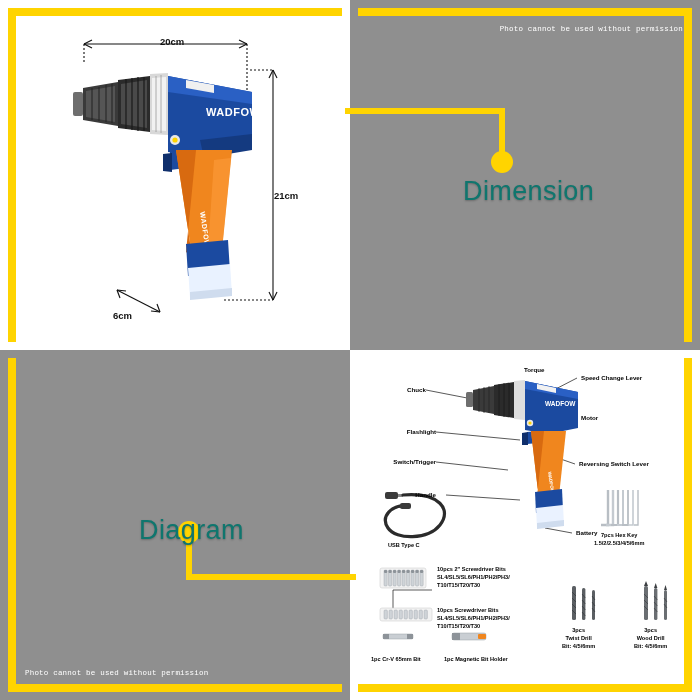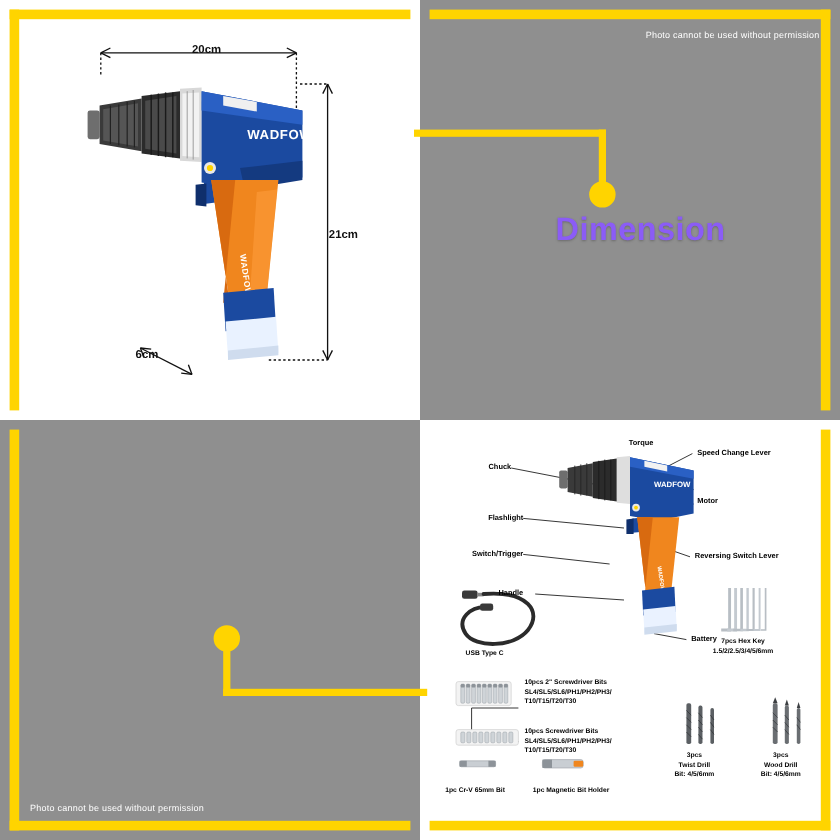--- a/index.html
+++ b/index.html
@@ -38,53 +38,54 @@
   .callout-dim-v{position:absolute;left:499px;top:108px;width:6px;height:50px;background:#ffd400;}
   .callout-dim-dot{position:absolute;left:491px;top:151px;width:22px;height:22px;border-radius:50%;background:#ffd400;}
 
   .callout-diag-v{position:absolute;left:186px;top:525px;width:6px;height:55px;background:#ffd400;}
   .callout-diag-h{position:absolute;left:186px;top:574px;width:170px;height:6px;background:#ffd400;}
   .callout-diag-dot{position:absolute;left:178px;top:521px;width:22px;height:22px;border-radius:50%;background:#ffd400;}
 
   
   .big-label{
     position:absolute;
-    color:#8b5cf6;
+    color:#0f766e;
     font-size:27px;
-    font-weight:bold;
+    font-weight:normal;
     letter-spacing:0.4px;
     text-shadow:0 1px 2px rgba(0,0,0,.25);
   }
   .label-dimension{left:463px;top:176px;}
   .label-diagram{left:139px;top:515px;}
 
   
   .watermark{
     position:absolute;
     font-size:7.5px;
     color:#ffffff;
     letter-spacing:0.2px;
     white-space:nowrap;
+    font-family:Liberation Mono, monospace;
   }
   .wm-tr{right:17px;top:25px;}
   .wm-bl{left:25px;top:669px;}
 
   
   .art{position:absolute;left:0;top:0;}
 
   .dim-text{
     position:absolute;
     font-size:9.5px;
     color:#111;
     font-weight:bold;
     white-space:nowrap;
   }
   .t-20cm{left:160px;top:36px;}
   .t-21cm{left:274px;top:190px;}
-  .t-6cm{left:113px;top:290px;}
+  .t-6cm{left:113px;top:310px;}
 
   .anno{
     position:absolute;
     font-size:6.2px;
     color:#000;
     font-weight:bold;
     white-space:nowrap;
     line-height:1.35;
   }
   .anno.r{text-align:right;}
@@ -205,20 +206,21 @@
 
   <div class="callout-dim-h"></div>
   <div class="callout-dim-v"></div>
   <div class="callout-dim-dot"></div>
 
   <div class="callout-diag-v"></div>
   <div class="callout-diag-h"></div>
   <div class="callout-diag-dot"></div>
 
   <div class="big-label label-dimension">Dimension</div>
+  <div class="big-label label-diagram">Diagram</div>
 
   <svg class="art" width="700" height="700" viewBox="0 0 700 700">
 
     <g stroke="#111" stroke-width="0.7" fill="none">
       <line x1="426" y1="390" x2="498" y2="404"></line>
       <line x1="436" y1="432" x2="520" y2="440"></line>
       <line x1="436" y1="462" x2="508" y2="470"></line>
       <line x1="446" y1="495" x2="520" y2="500"></line>
       <line x1="577" y1="378" x2="546" y2="394"></line>
       <line x1="578" y1="408" x2="562" y2="402"></line>

